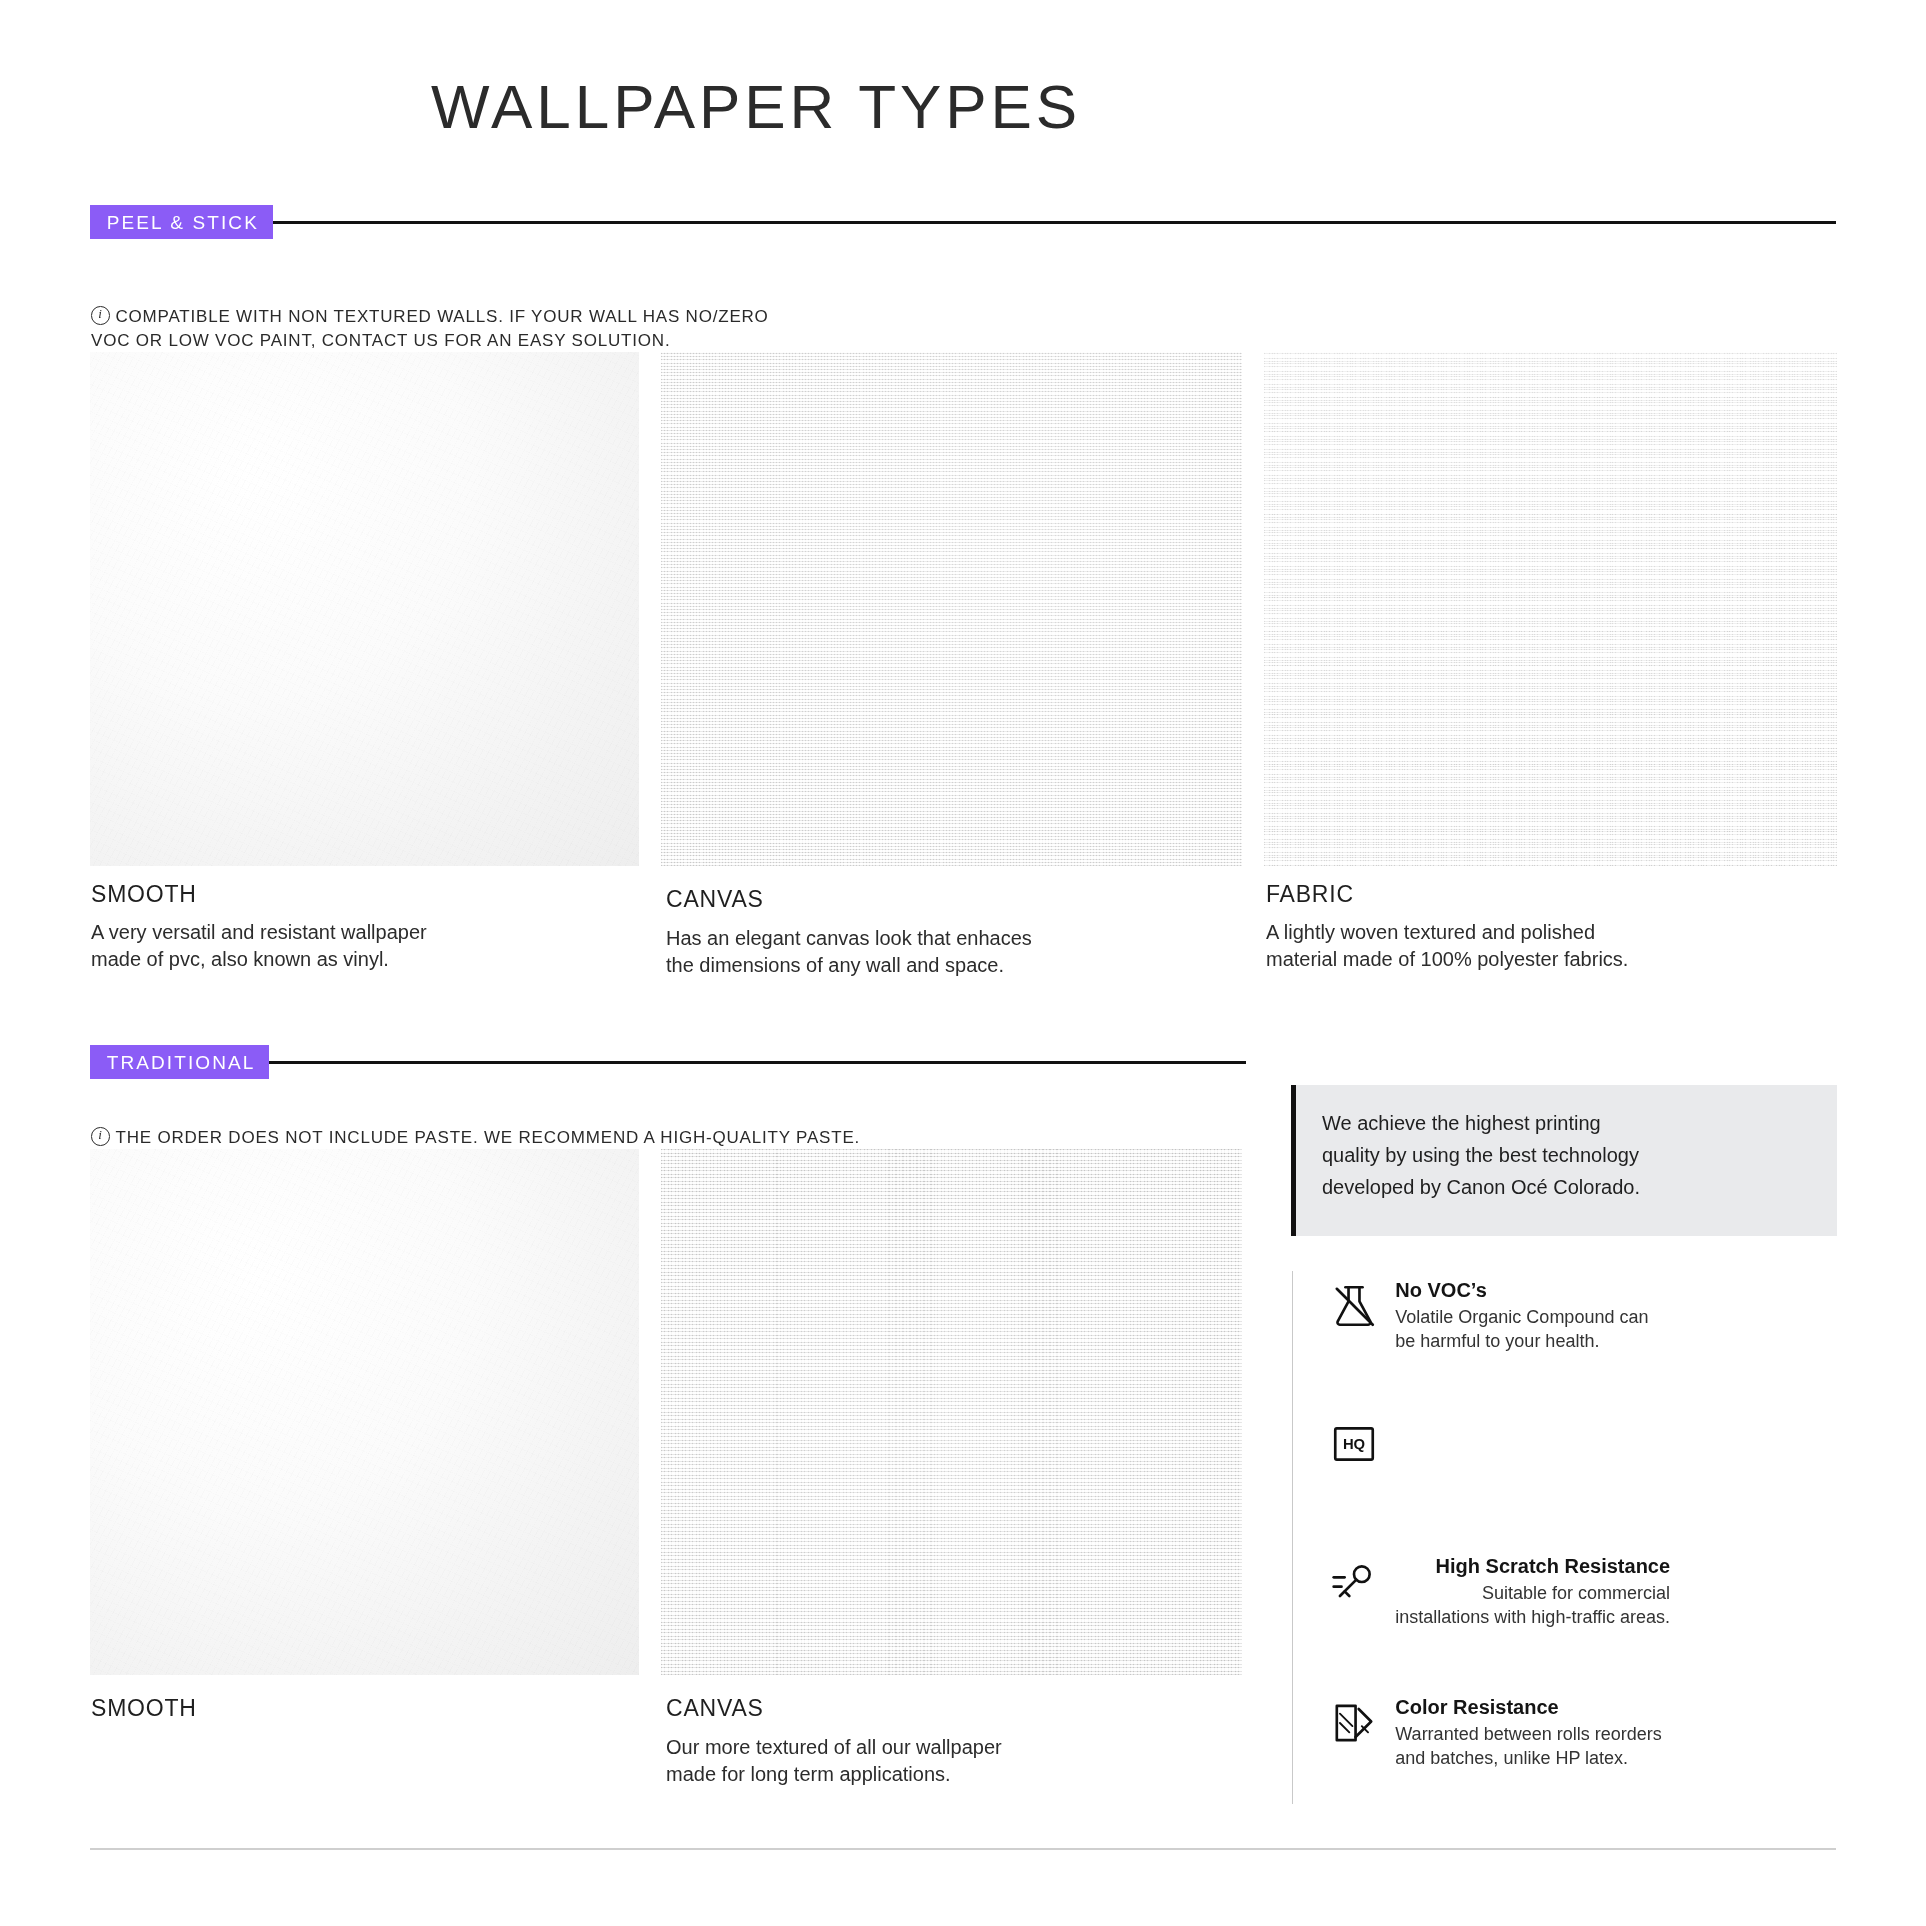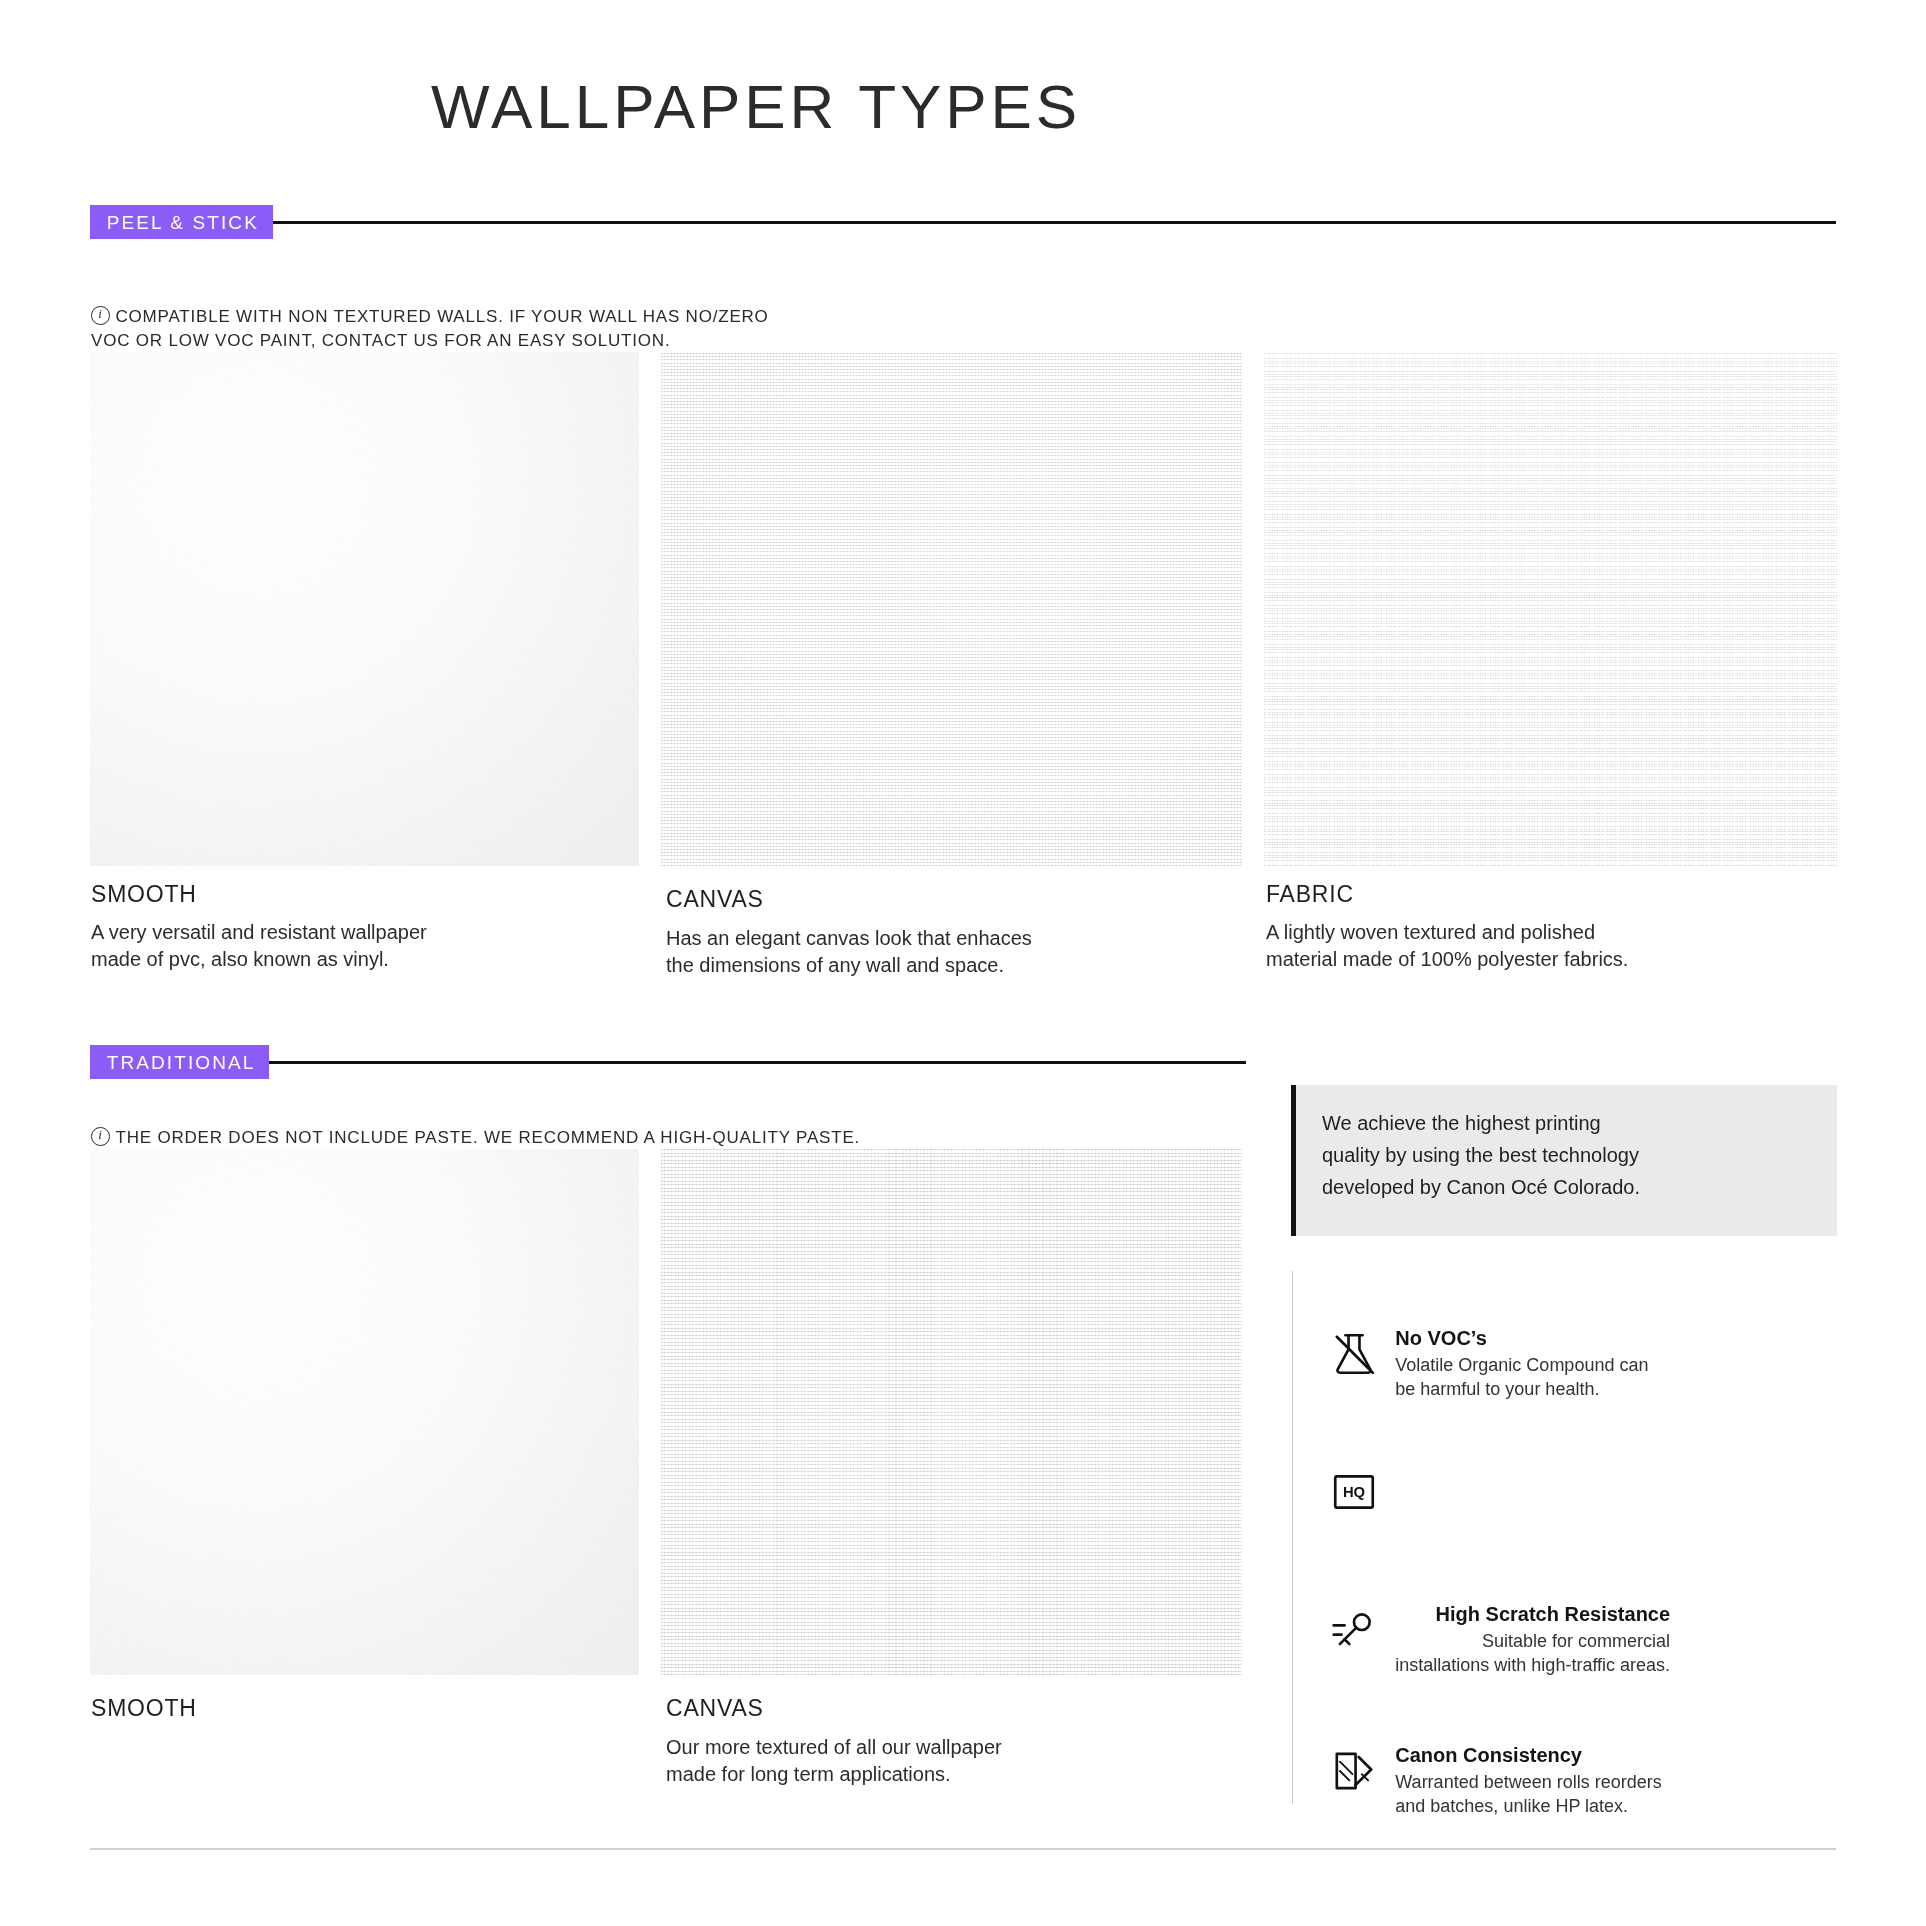--- a/index.html
+++ b/index.html
@@ -177,21 +177,20 @@
   
   .feature-divider {
     position: absolute;
     width: 1.3px;
     background: #c9c9c9;
   }
   .feature {
     position: absolute;
     display: flex;
     align-items: flex-start;
-    margin-top: 48px;
   }
   .feature .ficon {
     width: 62px;
     flex: 0 0 62px;
     display: flex;
     align-items: center;
     justify-content: center;
     padding-top: 2.6px;
   }
   .feature .ftext { padding-left: 10.3px; }
@@ -321,21 +320,21 @@
     <div class="ficon">
       <svg width="50" height="50" viewBox="0 0 64 64" fill="none" stroke="#111" stroke-width="3.4" stroke-linecap="round" stroke-linejoin="round">
         <path d="M10 10 L34 10 L34 54 L10 54 Z"></path>
         <path d="M38 14 L54 30 L34 50"></path>
         <path d="M14 20 L30 36" stroke-width="2.4"></path>
         <path d="M14 32 L26 44" stroke-width="2.4"></path>
         <path d="M42 36 L50 44" stroke-width="2.4"></path>
       </svg>
     </div>
     <div class="ftext">
-      <div class="f-title">Canon Consistency</div>
+      <div class="f-title">Color Resistance</div>
       <div class="f-desc">Warranted between rolls reorders
 and batches, unlike HP latex.</div>
     </div>
   </div>
 
   <div class="bottom-rule" style="left:90px; top:1848px; width:1746px;"></div>
 
 </div>
 
 

